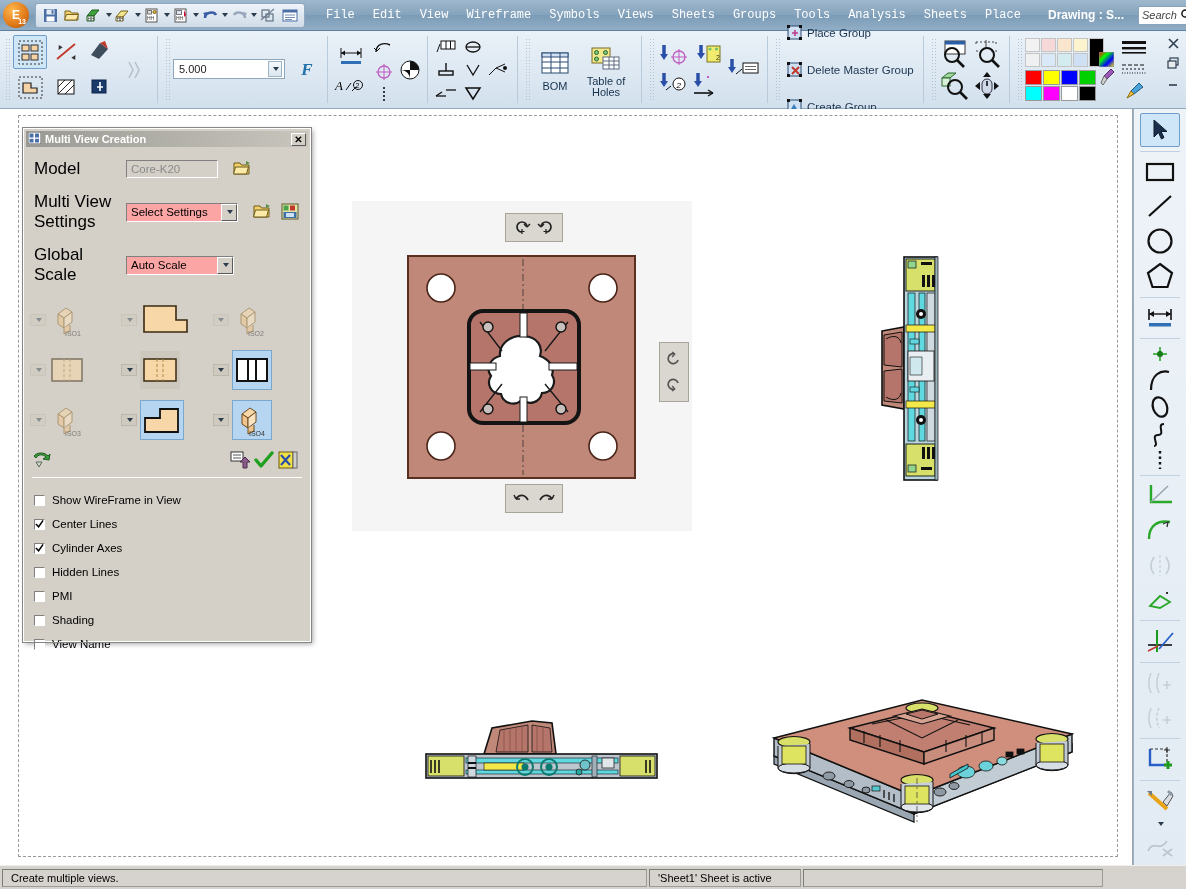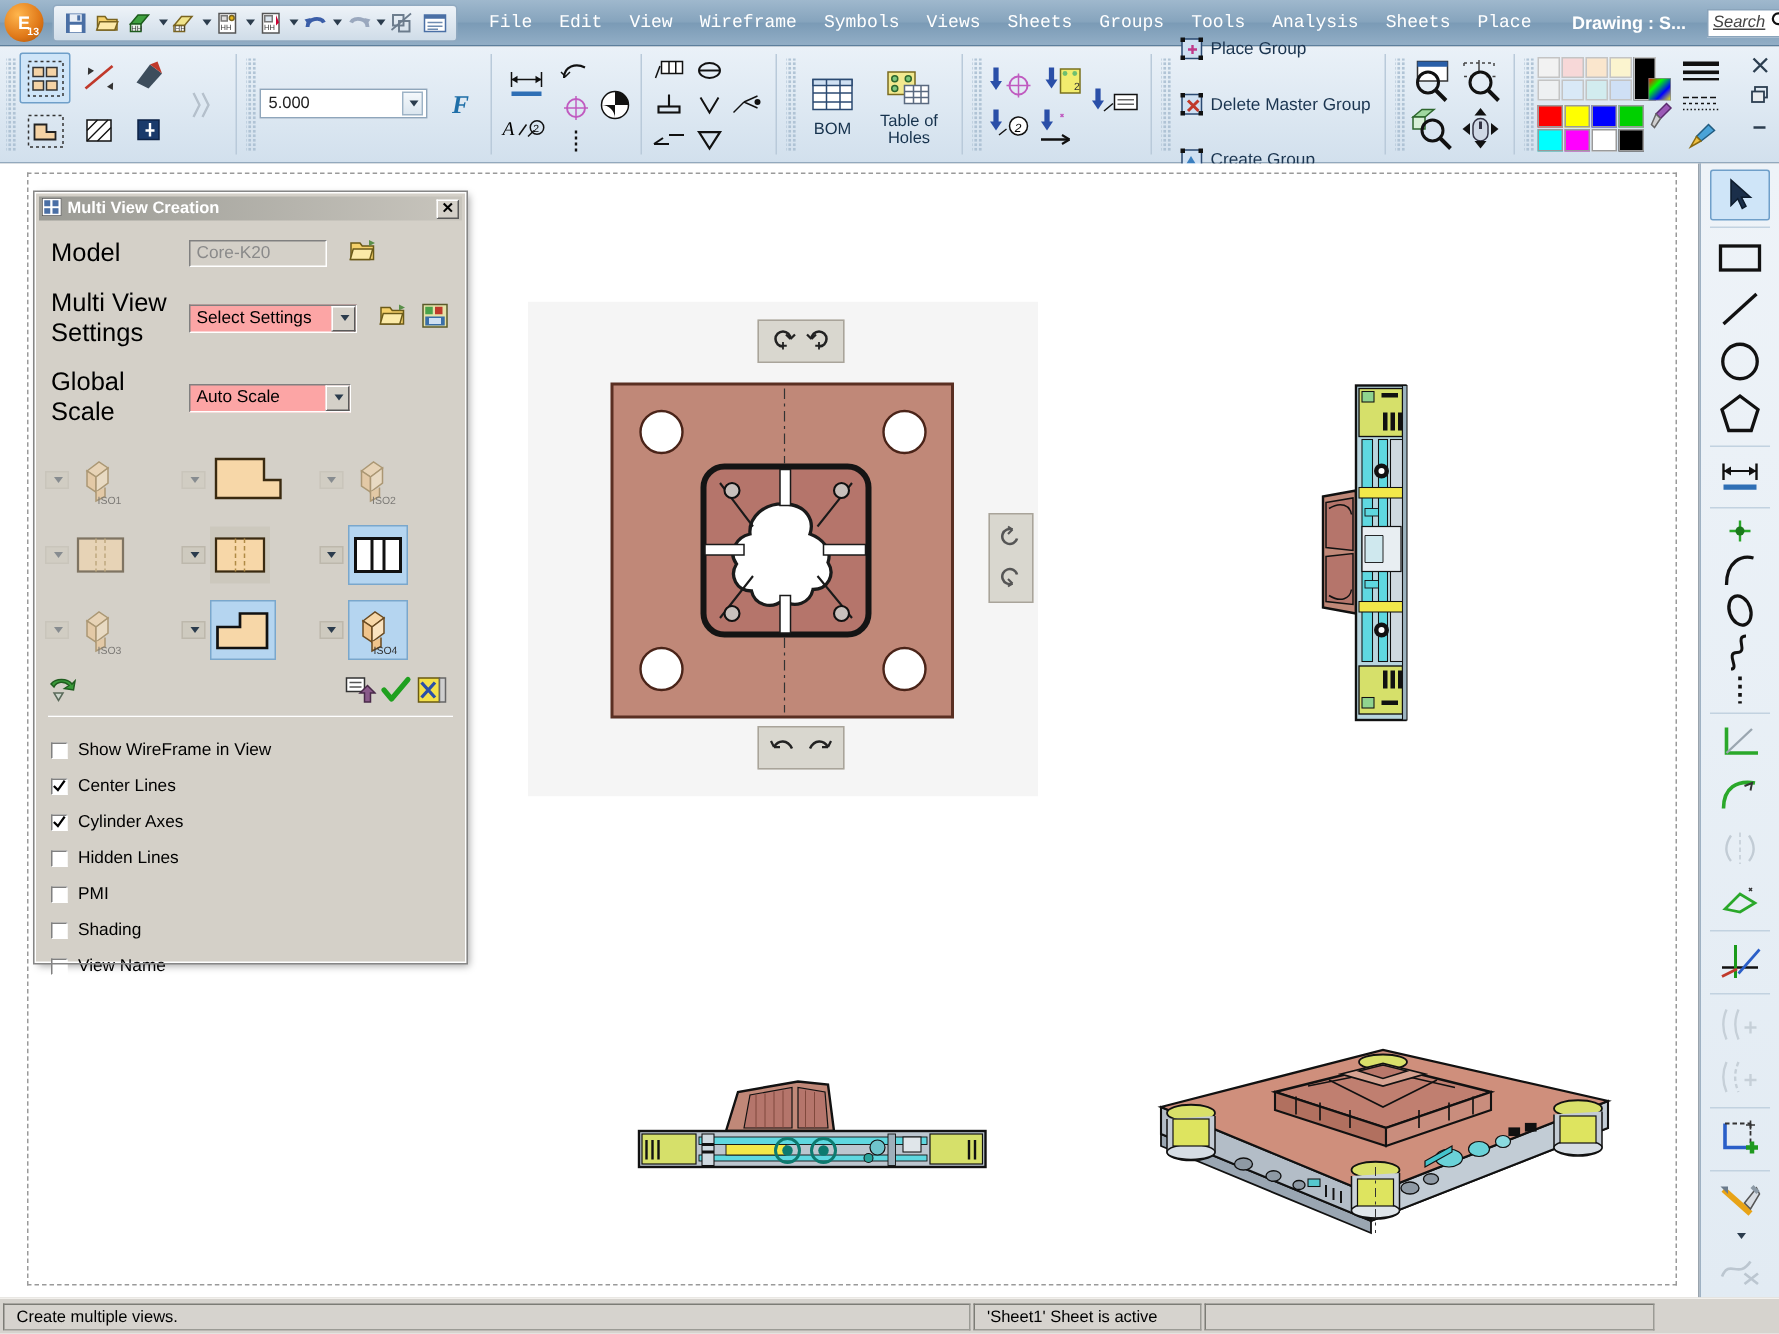--- a/index.html
+++ b/index.html
@@ -32,21 +32,21 @@
   }
   .qbtn { width:22px; height:21px; display:flex; align-items:center; justify-content:center; position:relative; }
   .caret { width:0;height:0;border-left:3px solid transparent;border-right:3px solid transparent;border-top:4px solid #2b3c4d; margin-left:1px;}
   .menus { display:flex; align-items:flex-start; margin-left:12px;font-family:Liberation Mono, monospace; }
   .menu-item { color:#fff; padding:4px 9px; font-size:12px; white-space:nowrap; }
   .doc-title { color:#fff; font-weight:bold; font-size:12px; margin-left:18px; white-space:nowrap; }
   .searchbox {
     margin-left:14px; width:68px; height:19px; background:#fff; border:1px solid #8aa4bb;
     display:flex; align-items:center; padding:0 3px;
   }
-  .searchbox span { font-style:italic; font-size:11px; color:#444;text-decoration:underline; }
+  .searchbox span { font-style:italic; font-size:11px; color:#444; }
   .search-mag { margin-left:3px; }
   .wbtns { display:flex; align-items:center; margin-left:8px; }
   .wbtn { width:28px; height:24px; display:flex; align-items:center; justify-content:center; color:#fff; }
 
   
   .ribbon {
     position:absolute; left:0; top:31px; width:1186px; height:78px;
     background:linear-gradient(180deg,#eaf1f8 0%,#dde8f2 55%,#d2e0ed 100%);
     border-bottom:1px solid #93a9bd;
     display:flex; align-items:stretch;

